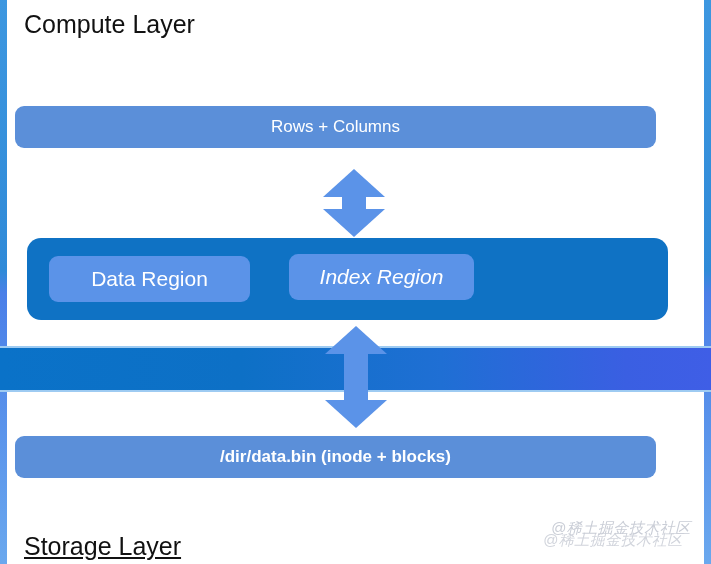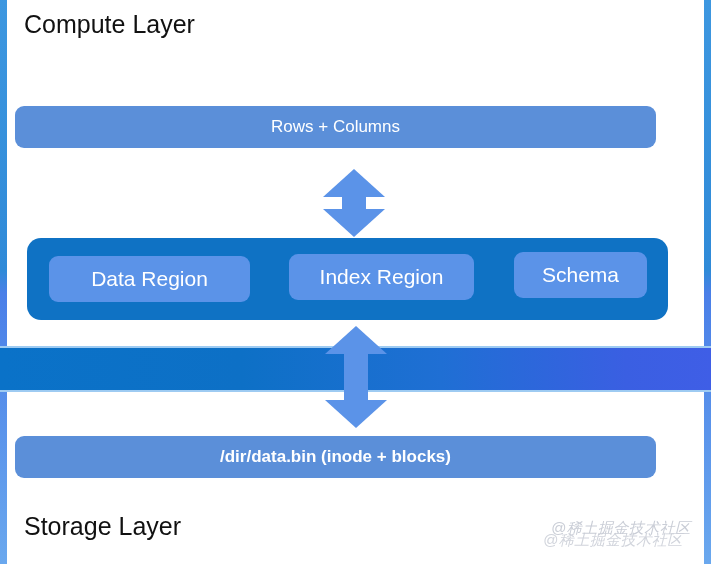--- a/index.html
+++ b/index.html
@@ -43,21 +43,21 @@
   
   .layer-caption {
     position: absolute;
     left: 17px;
     color: #111111;
     font-size: 25px;
     line-height: 1;
     white-space: nowrap;
   }
   .layer-caption.top    { top: 12px; }
-  .layer-caption.bottom { top: 514px; }
+  .layer-caption.bottom { top: 534px; text-decoration: underline; }
 
   
   .bar {
     position: absolute;
     left: 8px;
     width: 641px;
     height: 42px;
     background: #5b8fd9;
     border-radius: 9px;
     display: flex;
@@ -87,21 +87,21 @@
     background: #5b93e8;
     border-radius: 9px;
     display: flex;
     align-items: center;
     justify-content: center;
     color: #ffffff;
     font-size: 21px;
     white-space: nowrap;
   }
   .region-pill.p0 { left: 22px;  width: 201px; }
-  .region-pill.p1 { left: 262px; width: 185px; top: 16px; }
+  .region-pill.p1 { left: 262px; width: 185px; top: 16px; font-style: italic; }
   .region-pill.p2 { left: 487px; width: 133px; top: 14px; }
 
   
   .gradient-band {
     position: absolute;
     left: 0;
     top: 348px;
     width: 711px;
     height: 42px;
     background: linear-gradient(to right, #0a72c8 0%, #0d70c6 34%, #1f6fd4 62%, #3a5fe2 88%, #3f5ee6 100%);
@@ -188,23 +188,20 @@
       <div class="head down"></div>
     </div>
 
     <div class="region-container">
       <div class="region-pill p0">
         <span>Data Region</span>
       </div>
       <div class="region-pill p1">
         <span>Index Region</span>
       </div>
-      <div class="region-pill p2">
-        <span>Schema</span>
-      </div>
     </div>
 
     <div class="layer-caption bottom">Storage Layer</div>
 
     <div class="bar storage">
       <span>/dir/data.bin (inode + blocks)</span>
     </div>
 
   </div>
 

